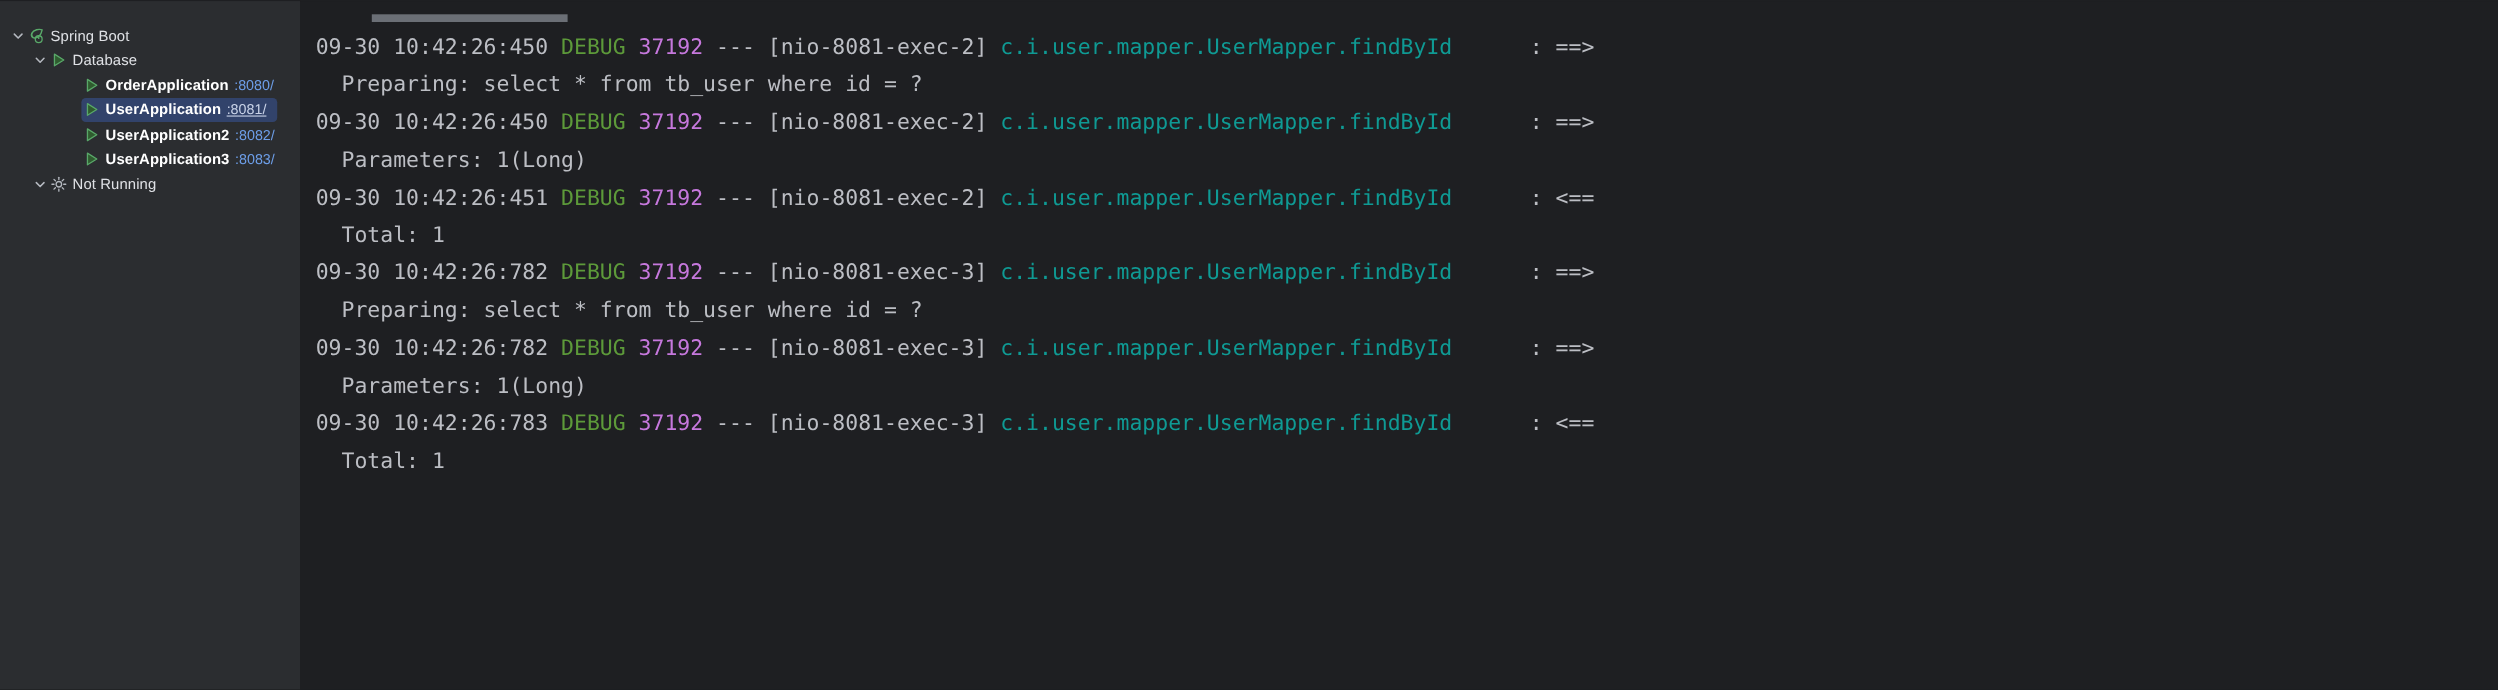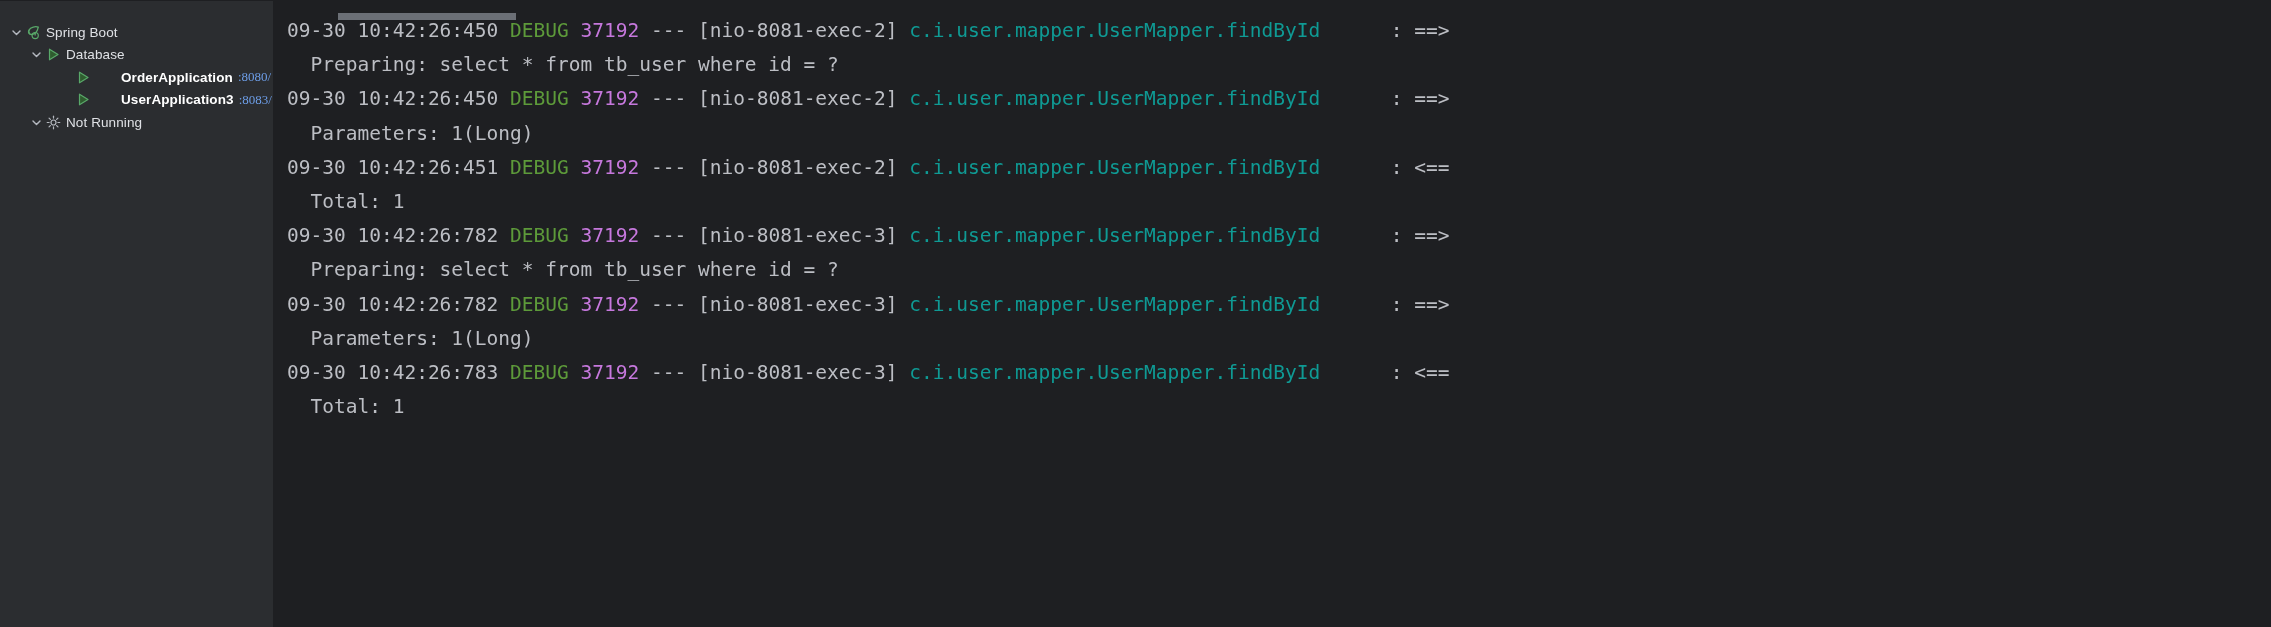--- a/index.html
+++ b/index.html
@@ -72,27 +72,26 @@
     align-items: center;
     justify-content: center;
     margin-right: 4px;
   }
   .ticon svg { display:block; }
 
   .tlabel {
     font-size: 13.5px;
     letter-spacing: 0.1px;
   }
-  .tlabel.bold { font-weight: bold; color: #ffffff; margin-left: 25px; }
+  .tlabel.bold { font-weight: bold; color: #ffffff; }
   .tlabel.plain { color: #dfe1e5; }
   .tport {
     font-size: 13px;
     color: #6d9ee8;
     margin-left: 5px;
-    font-family: Liberation Serif, serif;
   }
   .tport.underlined { text-decoration: underline; color: #c9d3e8; }
 
   
   .ind0 { padding-left: 8px; }
   .ind1 { padding-left: 28px; }
   .ind2 { padding-left: 58px; }
 
   
   #logpanel {
@@ -115,21 +114,21 @@
     position: absolute;
     top: 6px;
     left: 65px;
     width: 178px;
     height: 7px;
     background: #6b6f76;
     border-radius: 0px;
   }
   #log {
     position: absolute;
-    top: 13px;
+    top: 25px;
     left: 0;
     width: 100%;
     font-family: "DejaVu Sans Mono", "Liberation Mono", monospace;
     font-size: 19.5px;
     line-height: 34.2px;
     white-space: pre;
     color: #bcbec4;
   }
   .logline {
     height: 34.2px;
@@ -191,20 +190,44 @@
           <span class="label-wrap">
             <span class="ticon">
               <svg width="17" height="17" viewBox="0 0 17 17">
                 <path d="M4.5 3.2 L13 8.5 L4.5 13.8 Z" fill="#2f5c2f" stroke="#59a869" stroke-width="1.2" stroke-linejoin="round"></path>
               </svg>
             </span>
             <span class="tlabel bold">OrderApplication</span>
             <span class="tport">:8080/</span>
           </span>
         </div>
+        <div class="tree-row ind2 selected">
+          <span class="arrow empty"></span>
+          <span class="label-wrap">
+            <span class="ticon">
+              <svg width="17" height="17" viewBox="0 0 17 17">
+                <path d="M4.5 3.2 L13 8.5 L4.5 13.8 Z" fill="#2f5c2f" stroke="#59a869" stroke-width="1.2" stroke-linejoin="round"></path>
+              </svg>
+            </span>
+            <span class="tlabel bold">UserApplication</span>
+            <span class="tport underlined">:8081/</span>
+          </span>
+        </div>
+        <div class="tree-row ind2">
+          <span class="arrow empty"></span>
+          <span class="label-wrap">
+            <span class="ticon">
+              <svg width="17" height="17" viewBox="0 0 17 17">
+                <path d="M4.5 3.2 L13 8.5 L4.5 13.8 Z" fill="#2f5c2f" stroke="#59a869" stroke-width="1.2" stroke-linejoin="round"></path>
+              </svg>
+            </span>
+            <span class="tlabel bold">UserApplication2</span>
+            <span class="tport">:8082/</span>
+          </span>
+        </div>
         <div class="tree-row ind2">
           <span class="arrow empty"></span>
           <span class="label-wrap">
             <span class="ticon">
               <svg width="17" height="17" viewBox="0 0 17 17">
                 <path d="M4.5 3.2 L13 8.5 L4.5 13.8 Z" fill="#2f5c2f" stroke="#59a869" stroke-width="1.2" stroke-linejoin="round"></path>
               </svg>
             </span>
             <span class="tlabel bold">UserApplication3</span>
             <span class="tport">:8083/</span>

